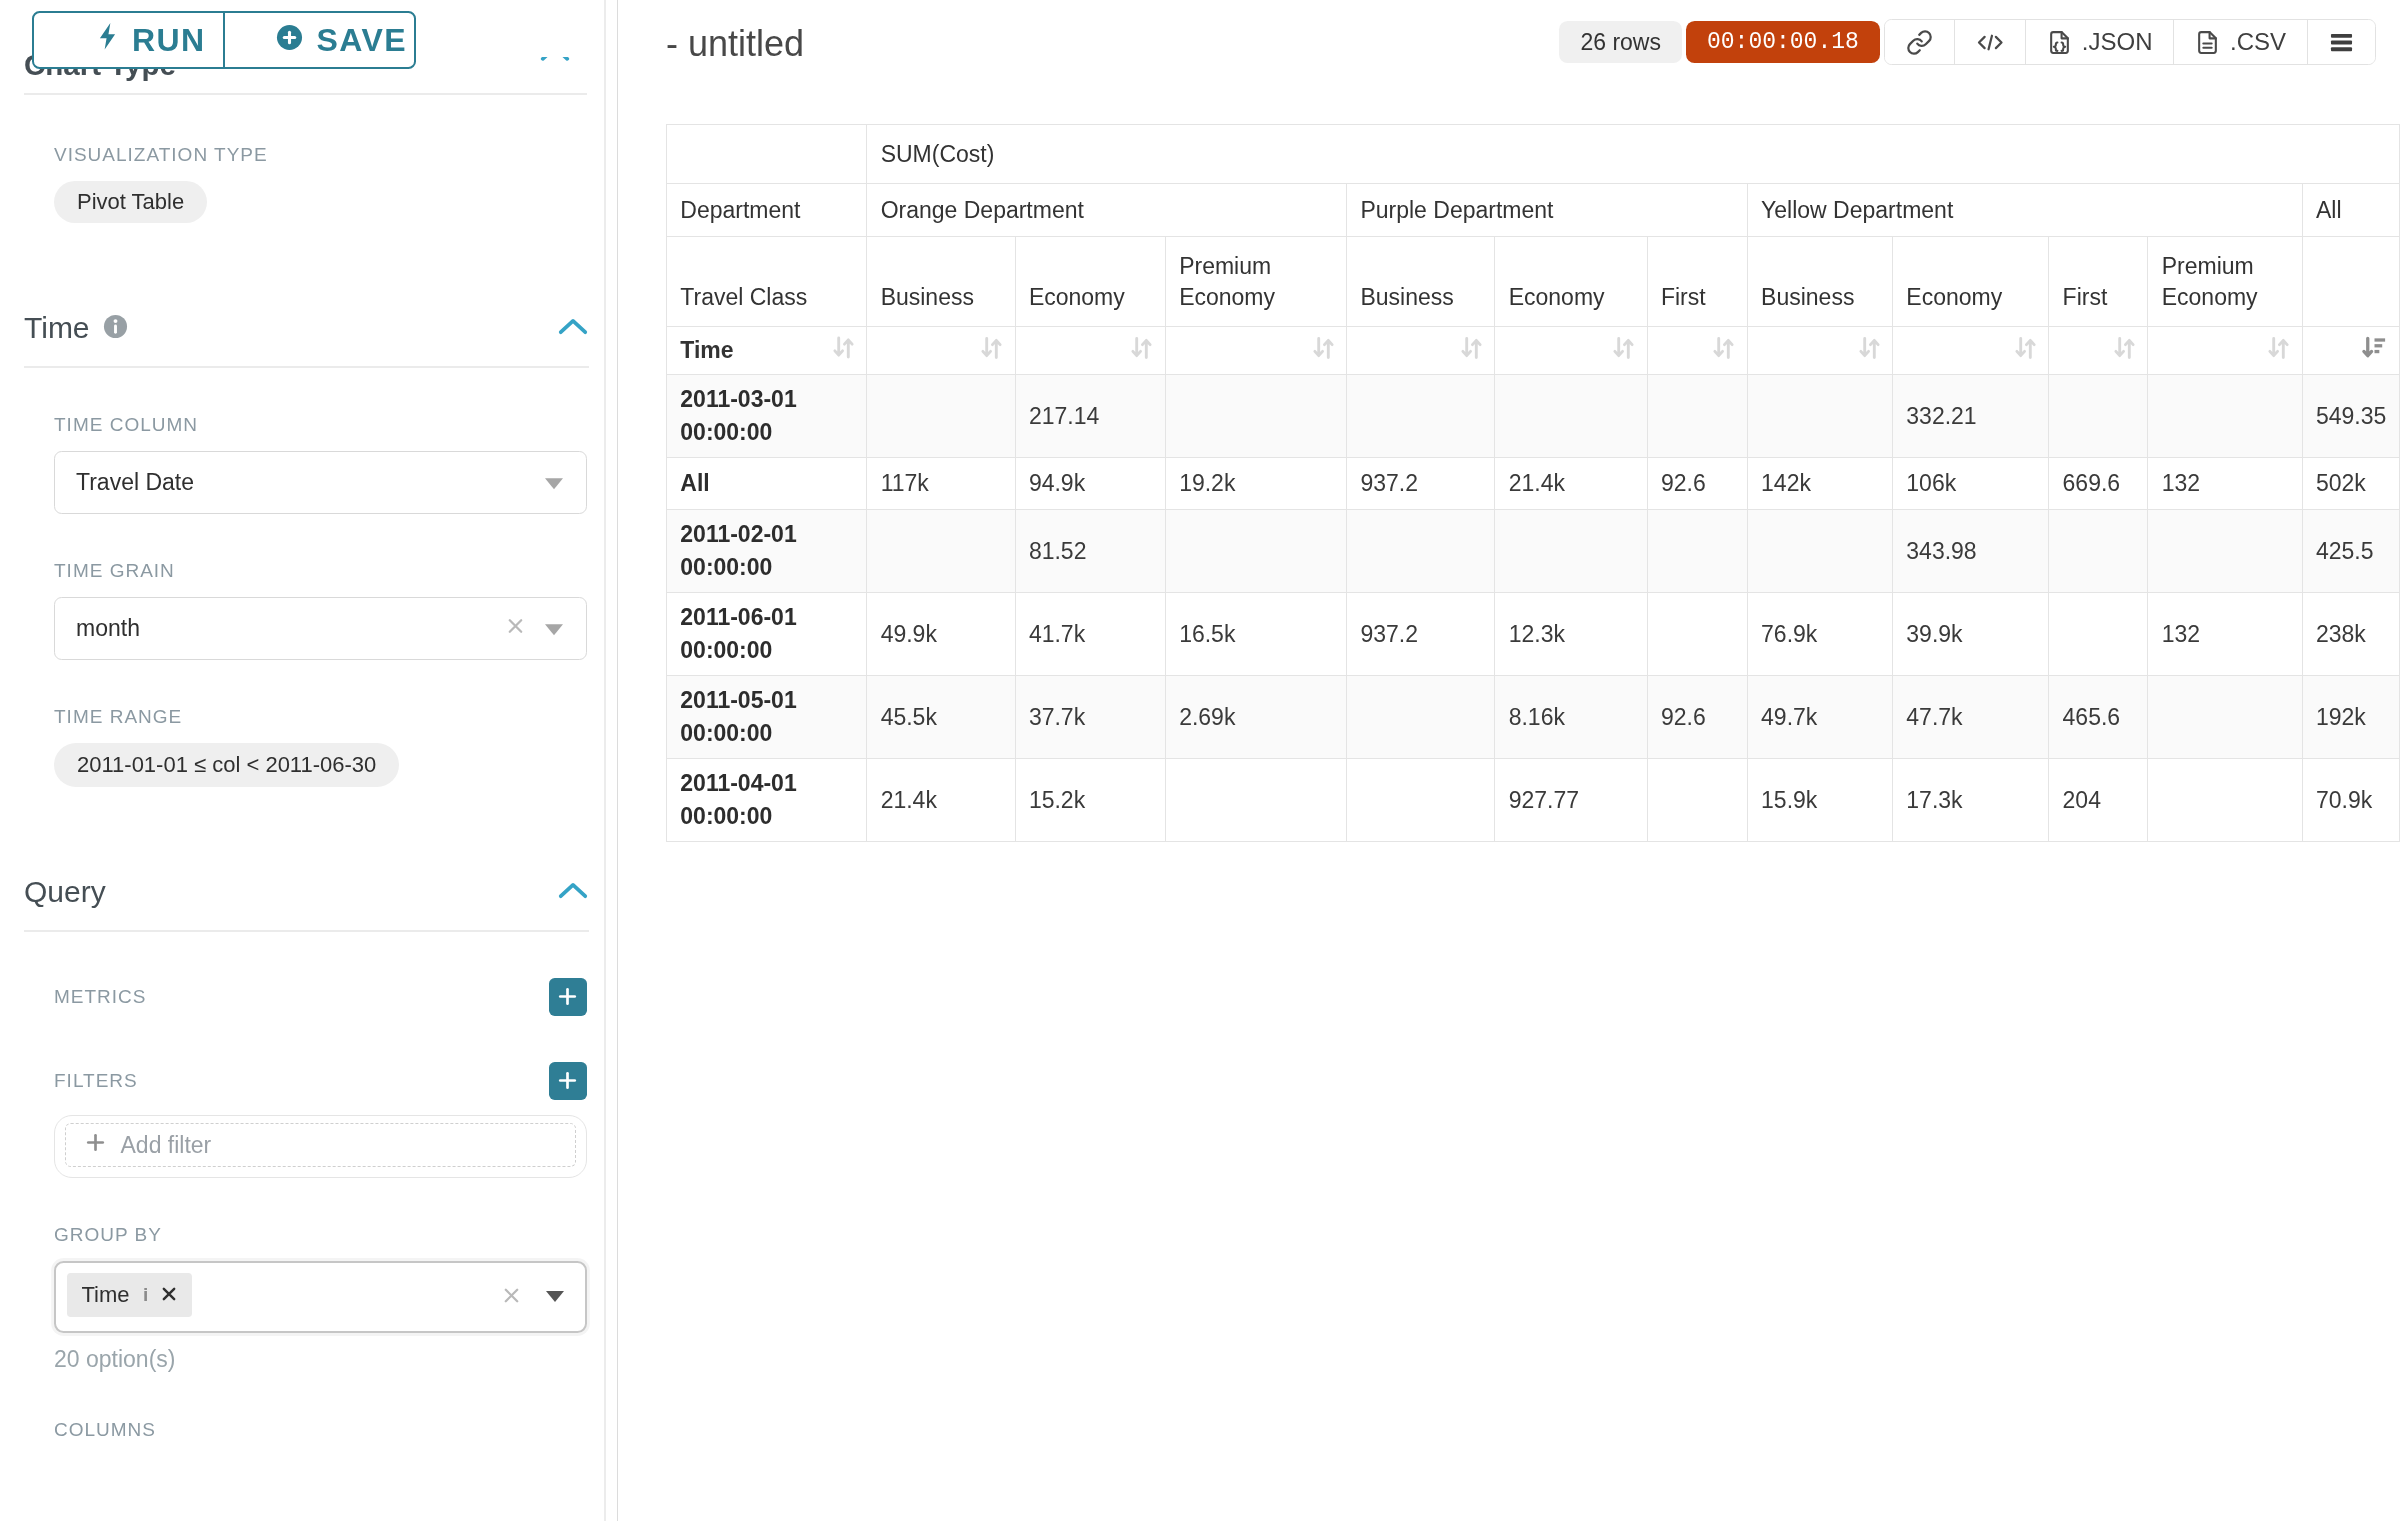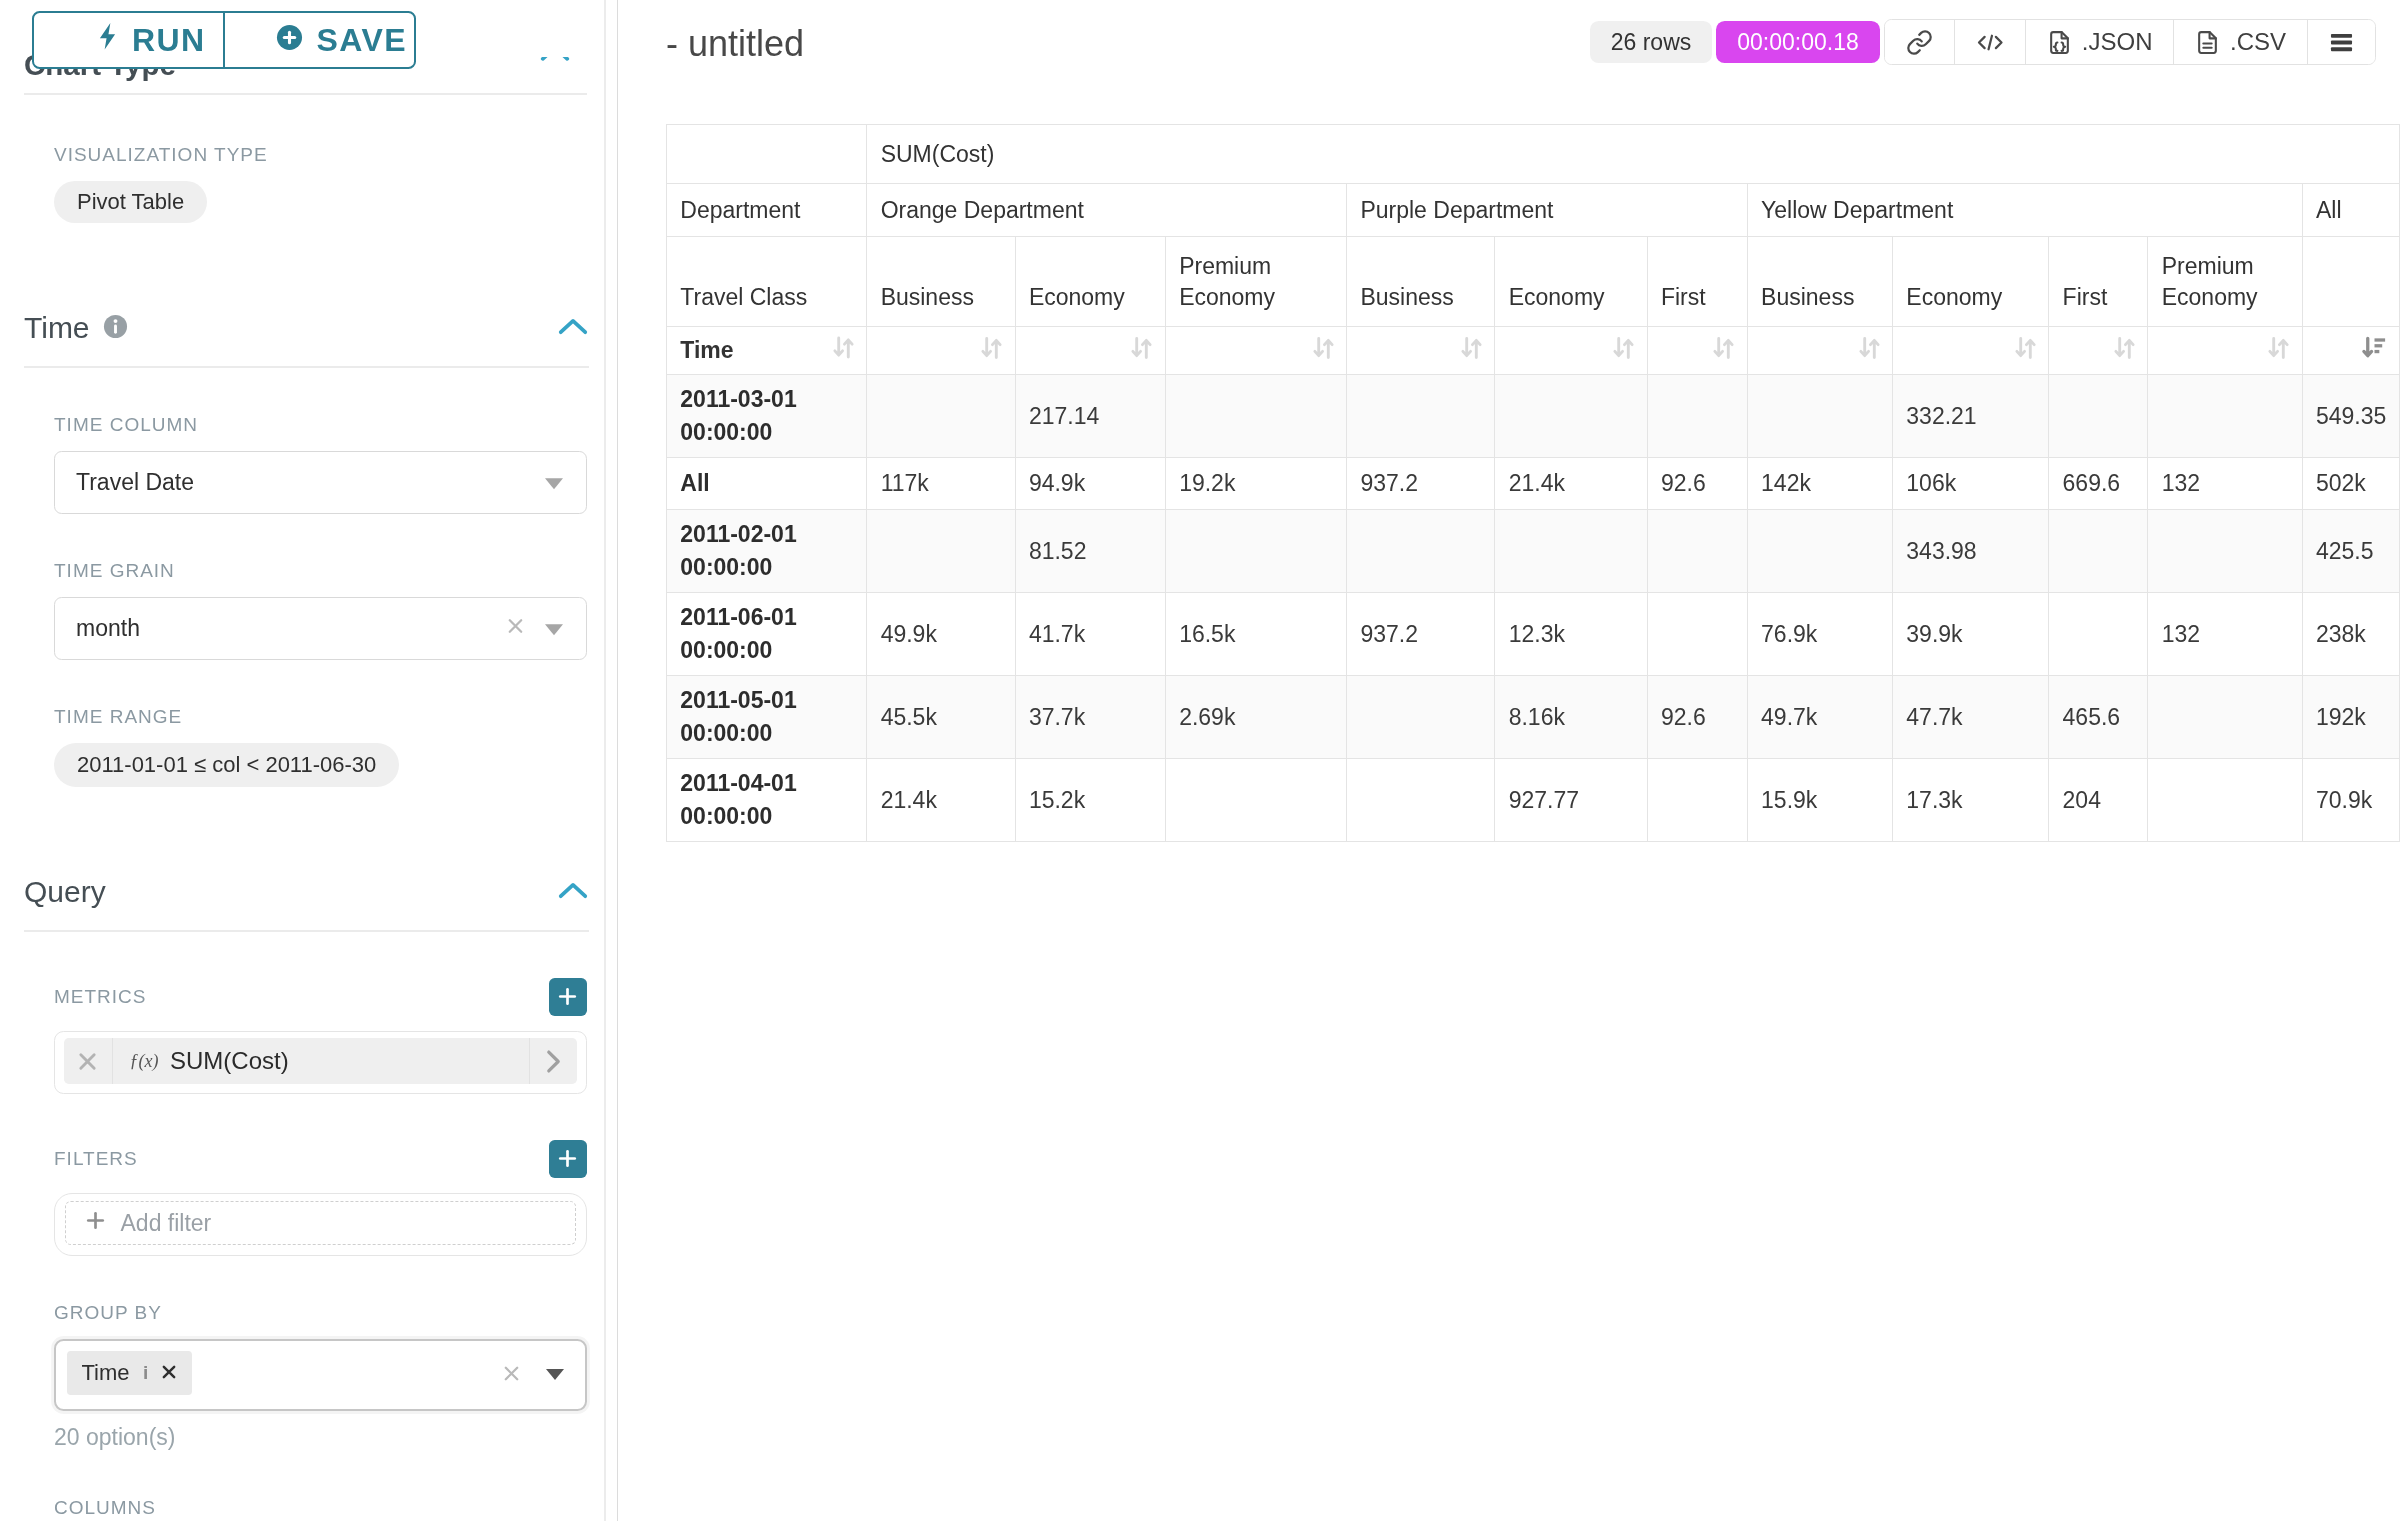--- a/index.html
+++ b/index.html
@@ -86,21 +86,21 @@
   .caret-sm { width:0; height:0; border-left:9.5px solid transparent; border-right:9.5px solid transparent;
     border-top:11.4px solid #a6a6a6; }
 
   
   .main { position:relative; flex:1; padding:19px 0 0 48px; background:#fff; }
   .title-row { display:flex; align-items:flex-end; }
   .chart-title { font-size:36px; font-weight:400; color:#484848; margin-top:3.8px; }
   .controls-right { margin-left:auto; margin-right:30px; display:flex; align-items:center; gap:4px; }
   .badge { display:inline-flex; align-items:center; height:42px; padding:0 21px; border-radius:8.6px;
     background:#f0f0f0; font-size:23px; color:#333; }
-  .badge.timer { background:#d946ef; color:#fff; }
+  .badge.timer { background:#c2410c; color:#fff;font-family:Liberation Mono, monospace; }
   .icon-group { display:flex; height:46px; border:1.9px solid #e2e2e2; border-radius:7.6px; overflow:hidden; background:#fff; }
   .icon-cell { display:flex; align-items:center; justify-content:center; gap:9.5px; padding:0 21px;
     border-left:1.9px solid #e2e2e2; font-size:24px; color:#3f3f3f; cursor:pointer; background:#fff; }
   .icon-cell:first-child { border-left:none; }
 
   
   .table-wrap { margin-top:59px; }
   table.pivot { border-collapse:collapse; table-layout:fixed; width:1734px; }
   .pivot th, .pivot td { border:1.9px solid #e4e4e4; font-size:23px; text-align:left;
     padding:5.7px 11.4px 5.7px 13.3px; color:#333; font-weight:400; overflow:hidden; }
@@ -213,38 +213,20 @@
       <div class="indent">
         <div class="label-row ctl-label">
           <label class="side-label">METRICS</label>
           <button class="plus-btn">
             <svg width="21" height="21" viewBox="0 0 22 22">
                 <rect x="9.6" y="2" width="2.8" height="18" rx="1.4" fill="#fff"></rect>
                 <rect x="2" y="9.6" width="18" height="2.8" rx="1.4" fill="#fff"></rect>
               </svg>
           </button>
         </div>
-        <div class="metric-box">
-          <div class="metric-inner">
-            <span class="metric-x">
-              <svg width="21" height="21" viewBox="0 0 22 22">
-                  <path d="M4 4 L18 18 M18 4 L4 18" stroke="#b3b3b3" stroke-width="3" stroke-linecap="round"></path>
-                </svg>
-            </span>
-            <span class="metric-main">
-              <span class="metric-fn">ƒ(x)</span>
-              <span class="metric-name">SUM(Cost)</span>
-            </span>
-            <span class="metric-arrow">
-              <svg width="17" height="25" viewBox="0 0 18 26">
-                  <path d="M4 3 L14 13 L4 23" fill="none" stroke="#a0a0a0" stroke-width="3.4" stroke-linecap="round" stroke-linejoin="round"></path>
-                </svg>
-            </span>
-          </div>
-        </div>
 
         <div class="label-row ctl-label">
           <label class="side-label">FILTERS</label>
           <button class="plus-btn">
             <svg width="21" height="21" viewBox="0 0 22 22">
                 <rect x="9.6" y="2" width="2.8" height="18" rx="1.4" fill="#fff"></rect>
                 <rect x="2" y="9.6" width="18" height="2.8" rx="1.4" fill="#fff"></rect>
               </svg>
           </button>
         </div>

